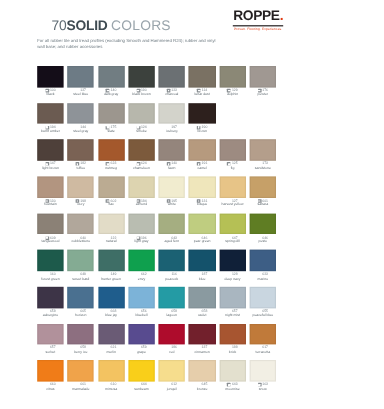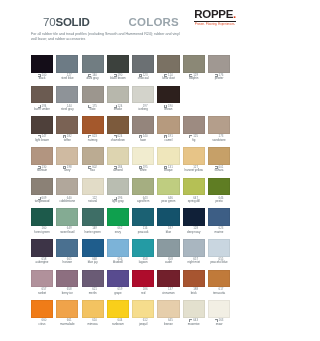--- a/index.html
+++ b/index.html
@@ -15,21 +15,21 @@
   
   .header{
     position:absolute;left:31px;top:16px;width:202px;
   }
   .title{
     font-size:11.5px;letter-spacing:-0.2px;line-height:13px;
     white-space:nowrap;margin:0;font-weight:400;
   }
   .t-num{color:#5d6a72;font-weight:400;margin-left:12px;}
   .t-solid{color:#3f4b52;font-weight:700;}
-  .t-colors{color:#9aa5ac;font-weight:700;letter-spacing:0.2px;margin-left:36px;}
+  .t-colors{color:#9aa5ac;font-weight:400;letter-spacing:0.2px;}
   .subtitle{
     margin-top:3px;
     font-size:3.6px;line-height:5.2px;color:#6f7b82;
     max-width:150px;
   }
 
   
   .logo{
     position:absolute;right:28px;top:8px;text-align:center;
   }

